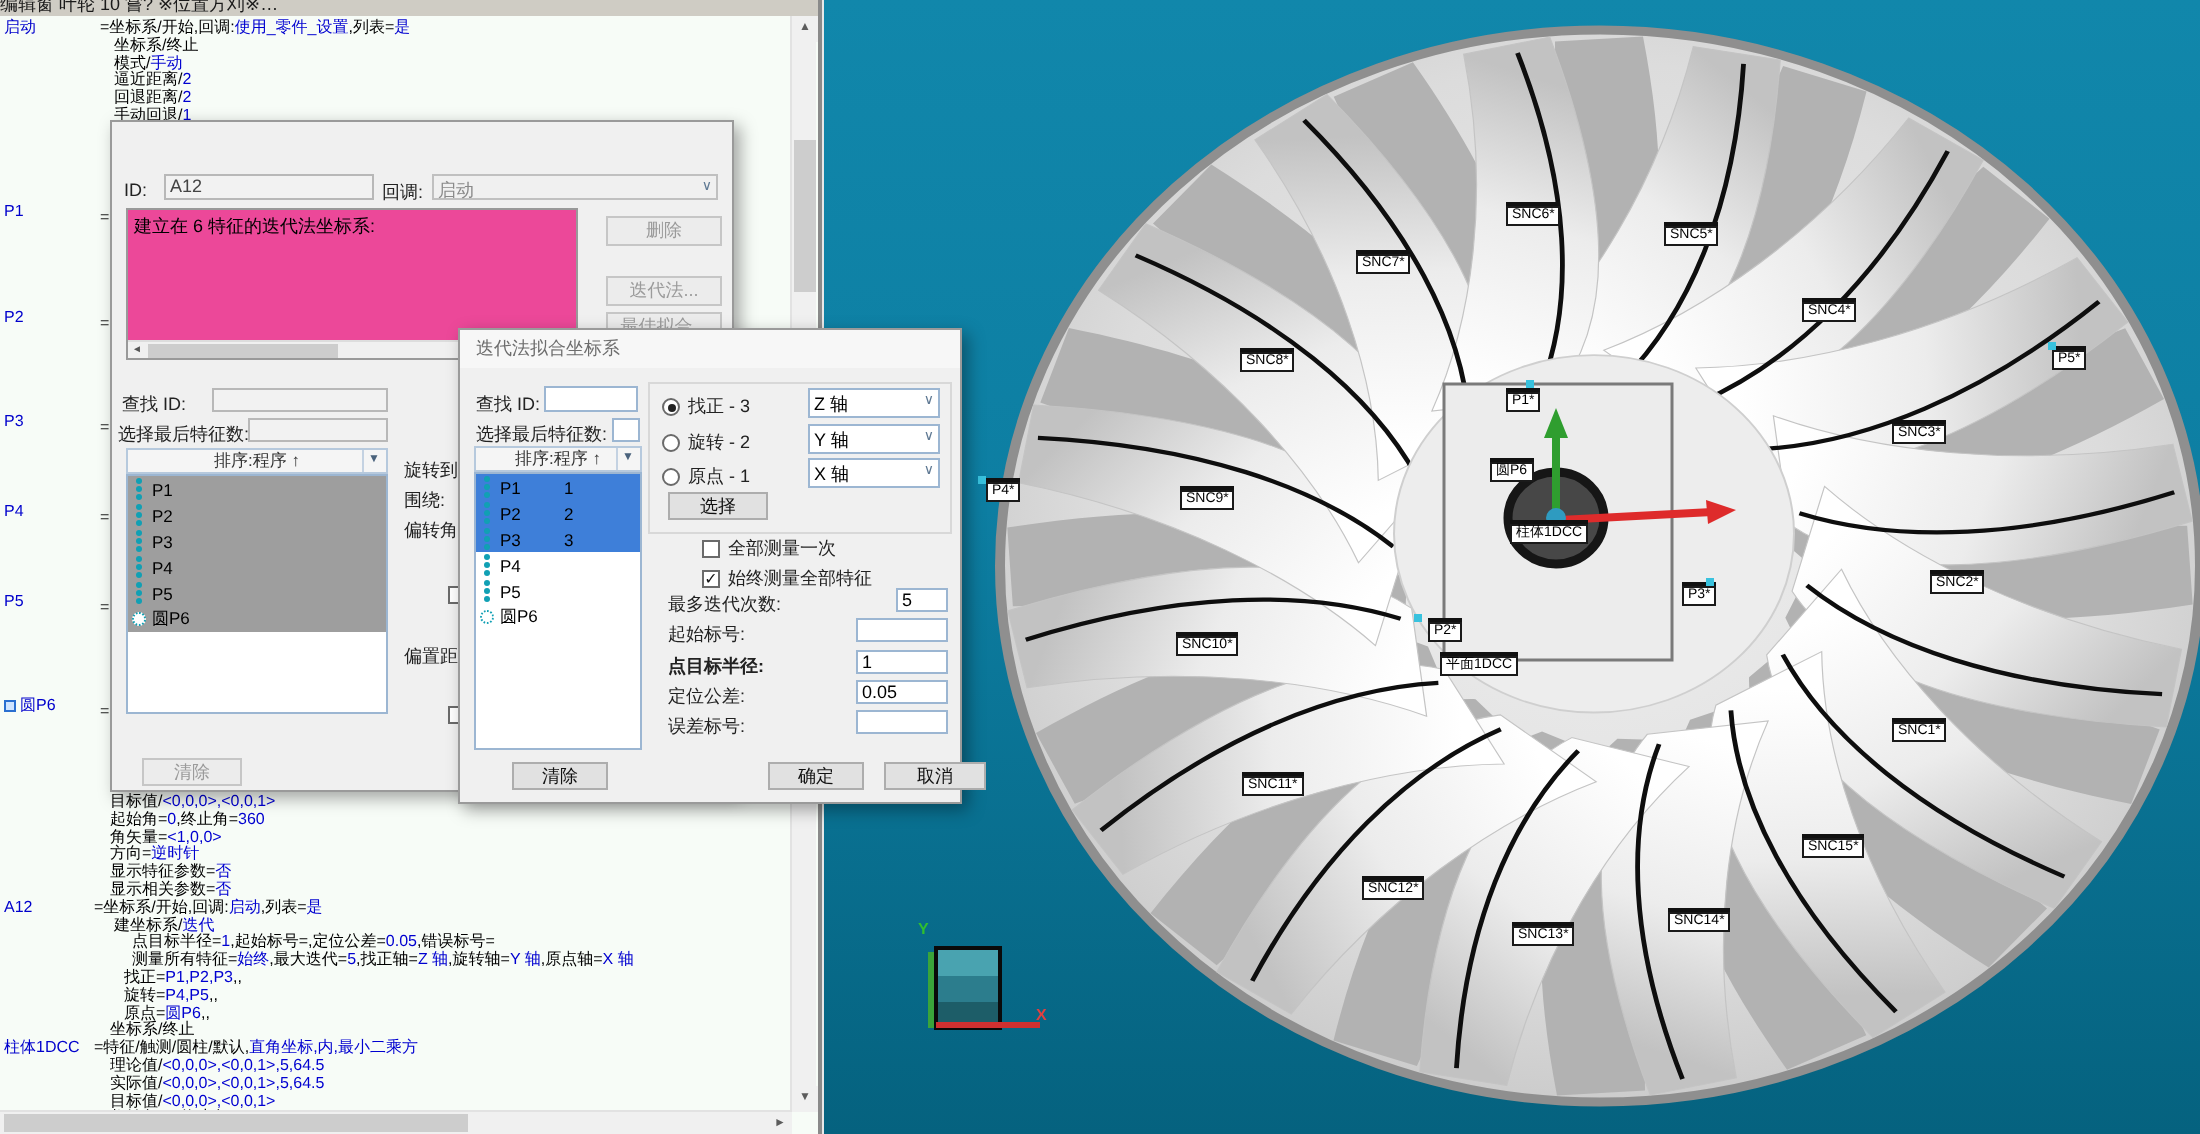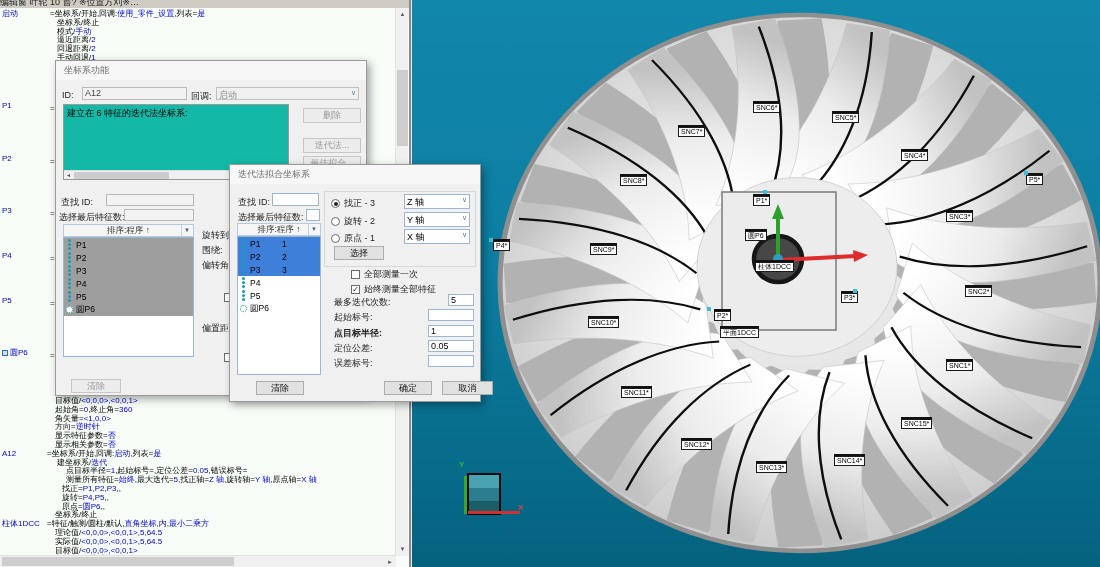--- a/index.html
+++ b/index.html
@@ -55,21 +55,21 @@
   .ic-pts { flex:none; width:3px; height:3px; border-radius:50%; background:#11a0b4;
     box-shadow:0 -4px 0 #11a0b4,0 4px 0 #11a0b4; margin:0 5px 0 4px; }
   .ic-circ { flex:none; width:7px; height:7px; border:1px dotted #11a0b4; border-radius:50%; background:#fff; margin:0 3px 0 2px; }
   .rad-row { position:absolute; display:flex; align-items:center; font-size:9px; }
   .rad { flex:none; width:9px; height:9px; border:1px solid #6a6a6a; border-radius:50%; background:#fff; margin-right:4px; position:relative; }
   .rad.on:after { content:""; position:absolute; left:2px; top:2px; width:4px; height:4px; border-radius:50%; background:#222; }
   .cb-row { position:absolute; display:flex; align-items:center; font-size:9px;margin-left:24px; }
   .cb { flex:none; width:9px; height:9px; border:1px solid #6a6a6a; background:#fff; margin-right:4px;
     font-size:8px; line-height:8px; text-align:center; color:#111; }
   .groupbox { position:absolute; border:1px solid #d8d8d8; }
-  .descbox { position:absolute; background:#14b8a6; border:1px solid #999; font-size:9px; padding:2px 3px; color:#000; }
+  .descbox { position:absolute; background:#ec4899; border:1px solid #999; font-size:9px; padding:2px 3px; color:#000; }
   .descbox .dsb { position:absolute; left:0; right:0; bottom:0; height:9px; background:#f0f0f0; border-top:1px solid #ddd; }
   .descbox .dsb .arr { position:absolute; left:0; top:0; width:9px; height:8px; font-size:5px; line-height:8px; text-align:center; color:#555; }
   .descbox .dsb .thumb { position:absolute; left:10px; top:1px; width:95px; height:7px; background:#cdcdcd; }
   .frag { position:absolute; white-space:nowrap; font-size:9px; color:#222; }
 
   
   #viewport { position:absolute; left:412px; top:0; width:688px; height:567px;
     background:linear-gradient(180deg,#1187ab 0%,#0d7ea2 45%,#05627f 100%); overflow:hidden; }
   .cad-label { position:absolute; background:#fff; border:1px solid #1a1a1a; color:#000;
     font-size:7px; line-height:8px; padding:0 2px; white-space:nowrap; box-shadow:0 -2px 0 #111; }
@@ -312,21 +312,20 @@
         <div class="marker" style="left: 295px; top: 307px;"></div>
         <div class="marker" style="left: 441px; top: 289px;"></div>
         <div class="marker" style="left: 77px; top: 238px;"></div>
         <div class="marker" style="left: 612px; top: 171px;"></div>
       </div>
     <div class="triad-label" style="left:47px;top:460px;color:#2fbf2f">Y</div>
     <div class="triad-label" style="left:106px;top:503px;color:#e04040">X</div>
   </div>
 
   <div class="dialog" id="dlg1" style="left:55px;top:60px;width:312px;height:336px;z-index:10">
-    <div class="dlg-title">坐标系功能</div>
 
     <div class="fld-label" style="left:6px;top:29px">ID:</div>
     <div class="tbox gray" style="left:26px;top:26px;width:105px;height:13px">A12</div>
     <div class="fld-label" style="left:135px;top:29px">回调:</div>
     <div class="ddown disabled" style="left:160px;top:26px;width:143px;height:13px">
       <span>启动</span>
       <span class="dd-arrow">∨</span>
     </div>
 
     <div class="descbox" style="left:7px;top:43px;width:226px;height:76px">

